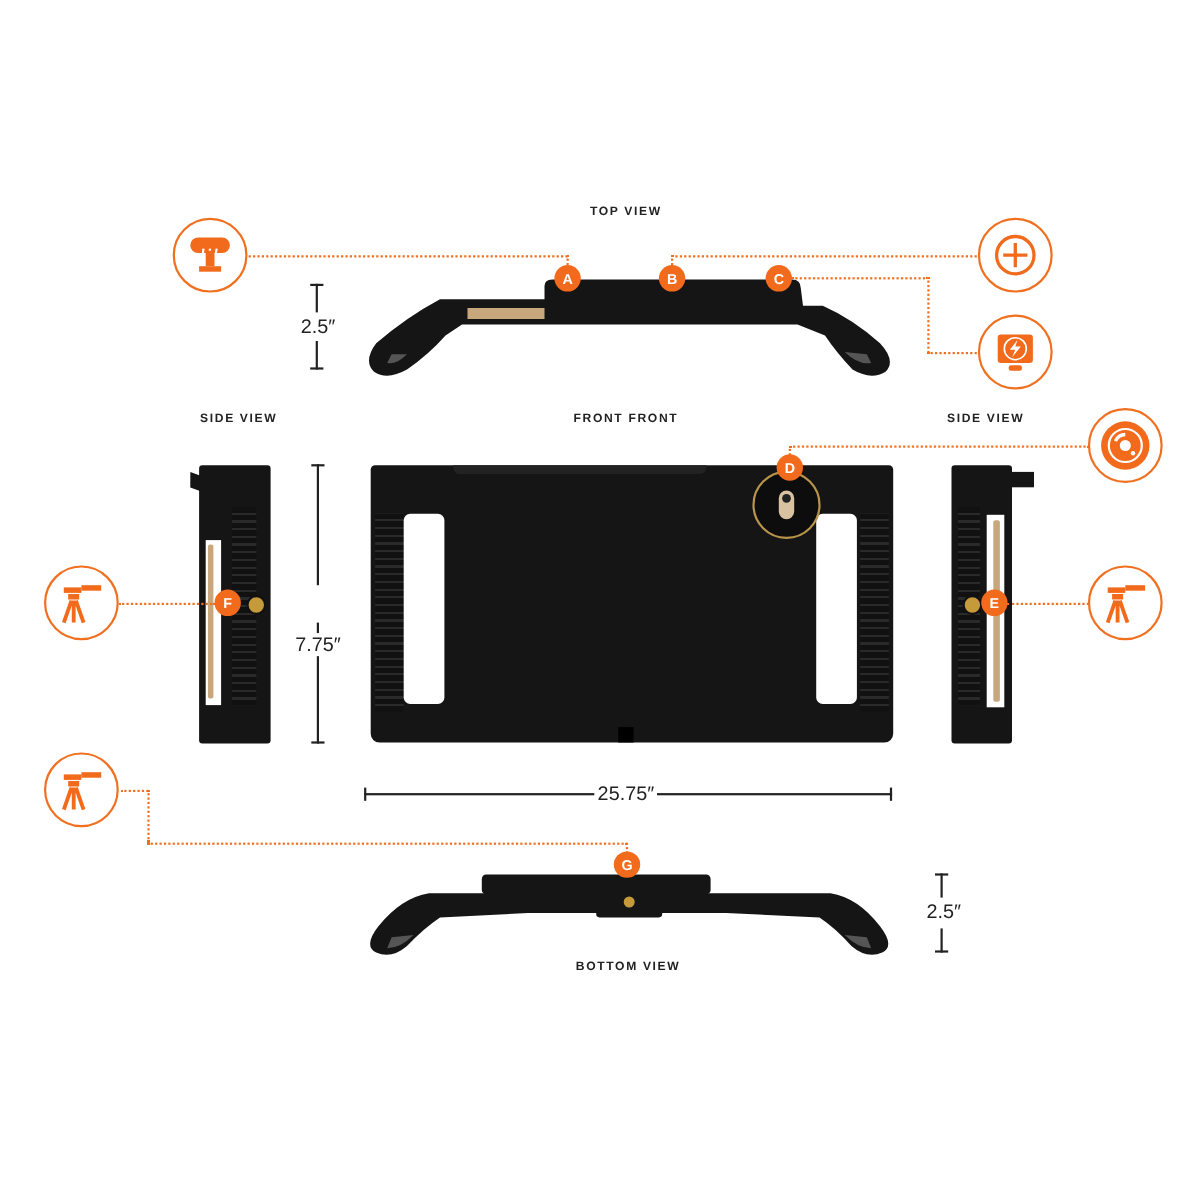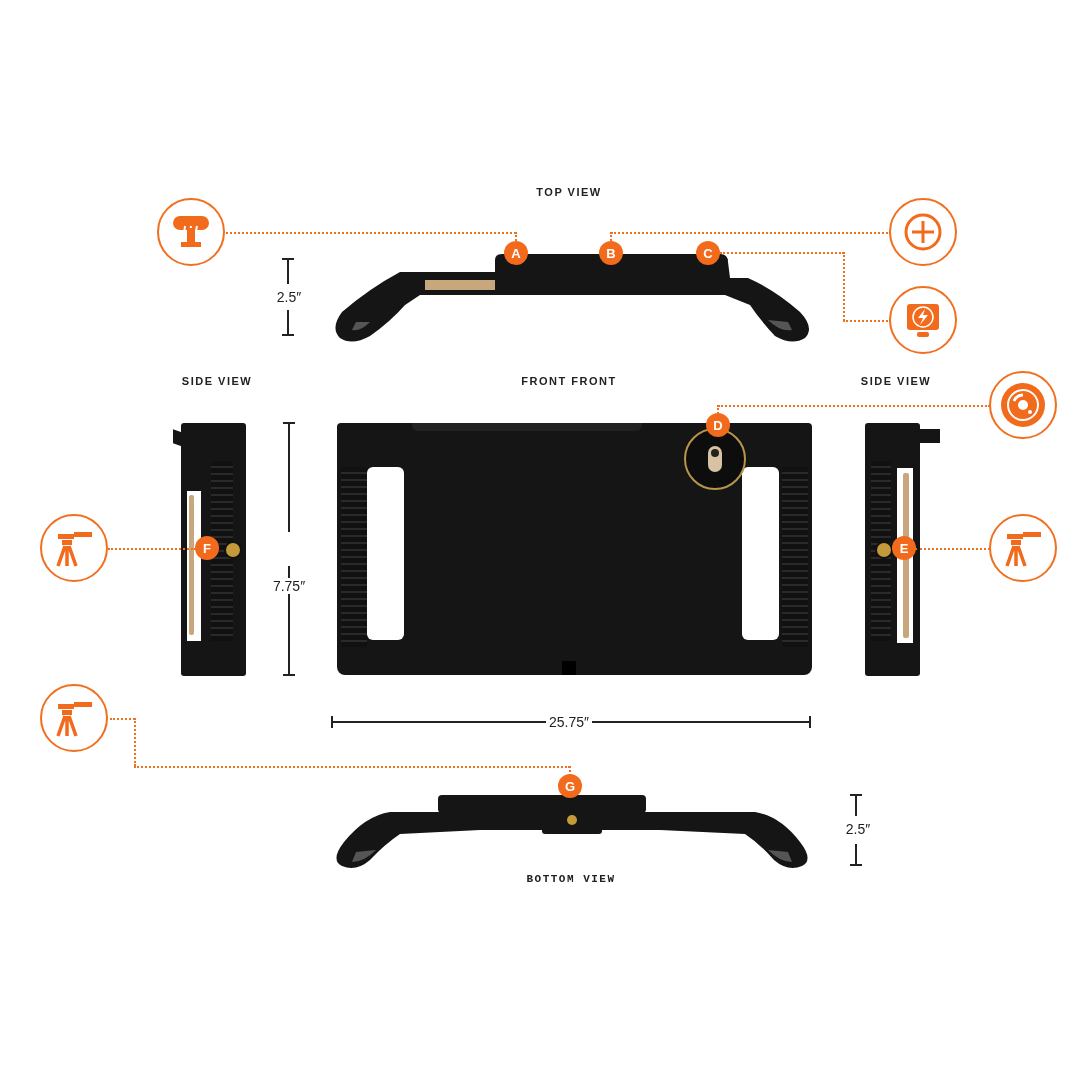--- a/index.html
+++ b/index.html
@@ -1,41 +1,41 @@
 <!DOCTYPE html>
 <html><head>
 <meta charset="utf-8">
 <style>
   html, body { margin:0; padding:0; background:#ffffff; }
   body { width:1080px; height:1080px; position:relative; overflow:hidden;
          font-family:"Liberation Sans", sans-serif; color:#1a1a1a; }
   .abs { position:absolute; }
   .view-label { position:absolute; font-size:11px; font-weight:bold; letter-spacing:1.5px;
                 color:#222; white-space:nowrap; transform:translateX(-50%);text-align:center; }
-  .dim-text { position:absolute; font-size:14px; color:#222; background:#fff; padding:0 3px;
+  .dim-text { position:absolute; font-size:18px; color:#222; background:#fff; padding:0 3px;
               white-space:nowrap; transform:translate(-50%,-50%); }
   .icon-circle { position:absolute; width:68px; height:68px; border:2px solid #F07020;
                  border-radius:50%; box-sizing:border-box; background:#fff;
                  display:flex; align-items:center; justify-content:center; }
   .badge { position:absolute; width:24px; height:24px; border-radius:50%; background:#F26B1D;
            color:#fff; font-size:13px; font-weight:bold; display:flex; align-items:center;
            justify-content:center; transform:translate(-50%,-50%); z-index:5; }
   .dash-h { position:absolute; height:0; border-top:2px dotted #F07020; }
   .dash-v { position:absolute; width:0; border-left:2px dotted #F07020; }
   .grip { background:repeating-linear-gradient(0deg,#111 0 5px,#2a2a2a 5px 7px); }
   svg { display:block; }
 </style>
 </head>
 <body>
 
 <div class="view-label" style="left:569px;top:186px;">TOP VIEW</div>
 <div class="view-label" style="left:569px;top:375px;">FRONT FRONT</div>
 <div class="view-label" style="left:217px;top:375px;">SIDE VIEW</div>
 <div class="view-label" style="left:896px;top:375px;">SIDE VIEW</div>
-<div class="view-label" style="left:571px;top:873px;font-family:Liberation Mono, monospace;">BOTTOM VIEW</div>
+<div class="view-label" style="left:571px;top:873px;">BOTTOM VIEW</div>
 
 <div class="abs" style="left:330px;top:250px;width:485px;height:95px;">
   <svg width="485" height="95" viewBox="0 0 485 95">
     <path d="M70 22 L165 22 L165 10 Q165 4 172 4 L390 4 Q398 4 398 12 L400 28 L418 28 Q445 40 470 62 Q485 78 475 88 Q462 96 445 86 Q430 70 420 55 L395 45 L90 45 L75 55 Q60 72 40 86 Q22 96 10 88 Q0 78 12 62 Q40 38 70 22 Z" fill="#151515"></path>
     <rect x="95" y="30" width="70" height="10" fill="#c9a77c"></rect>
     <path d="M438 70 Q450 82 462 80 L458 72 Z" fill="#555"></path>
     <path d="M40 72 Q30 82 22 80 L26 72 Z" fill="#555"></path>
   </svg>
 </div>
 

